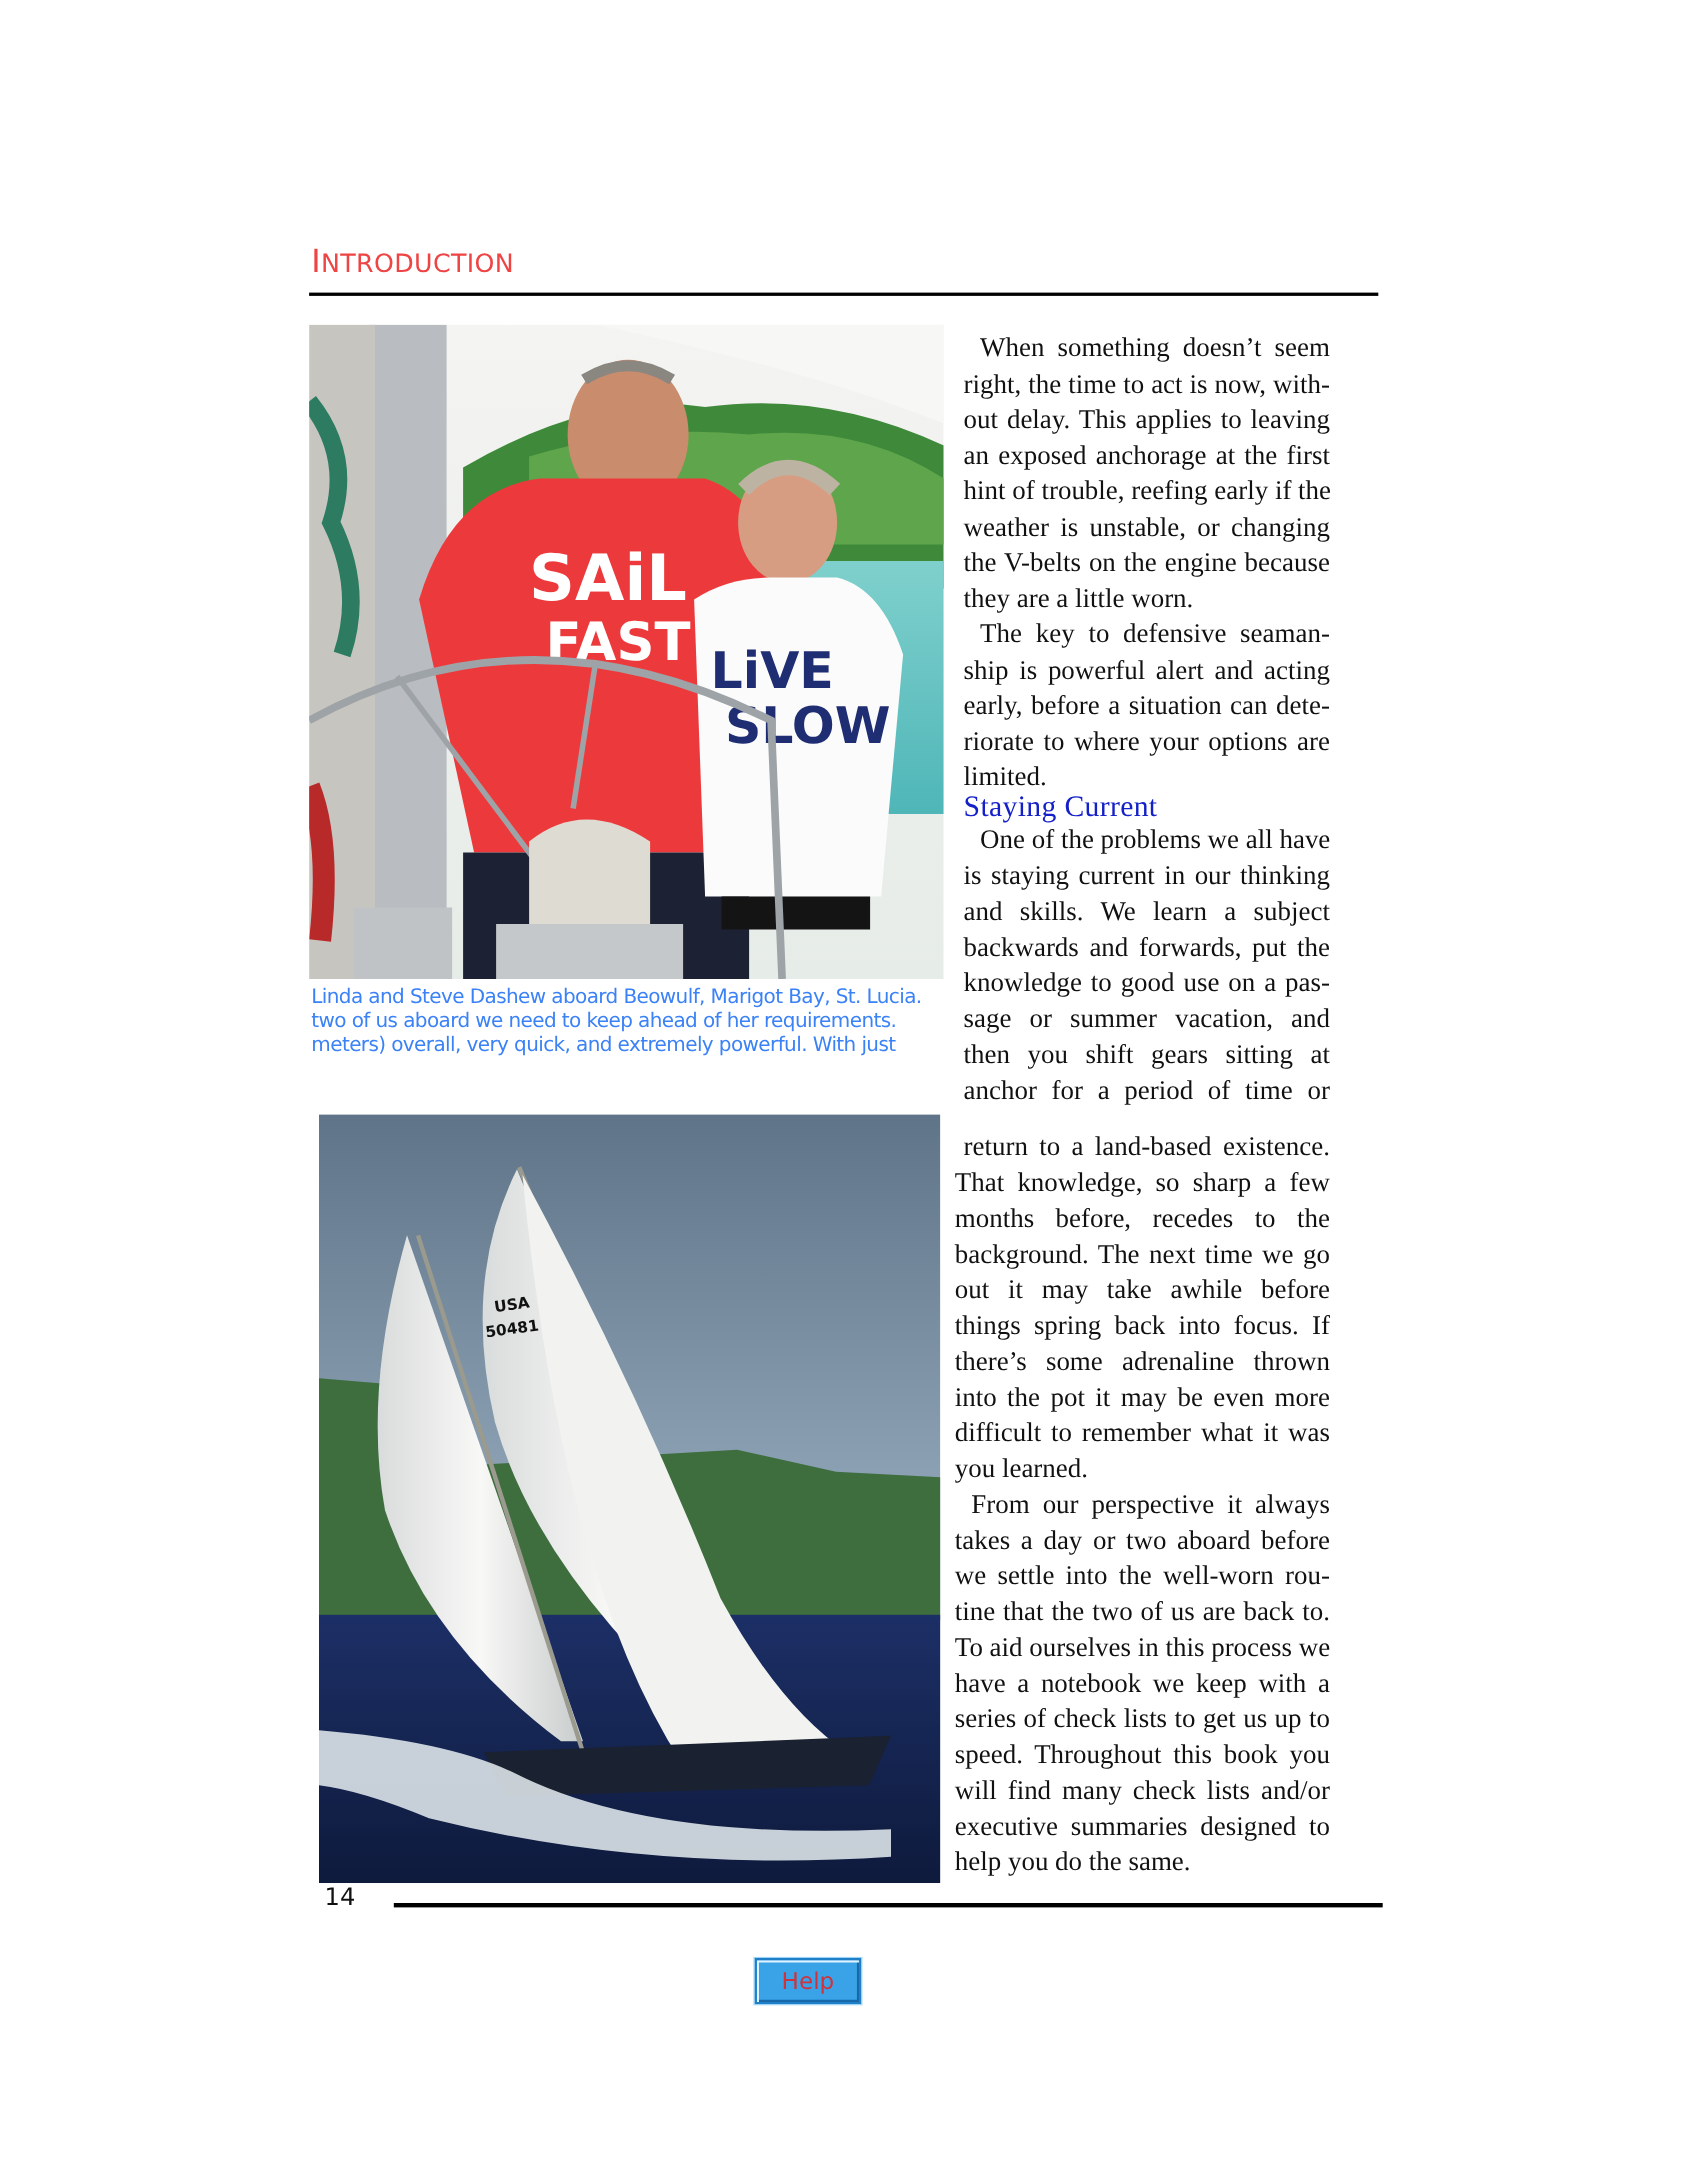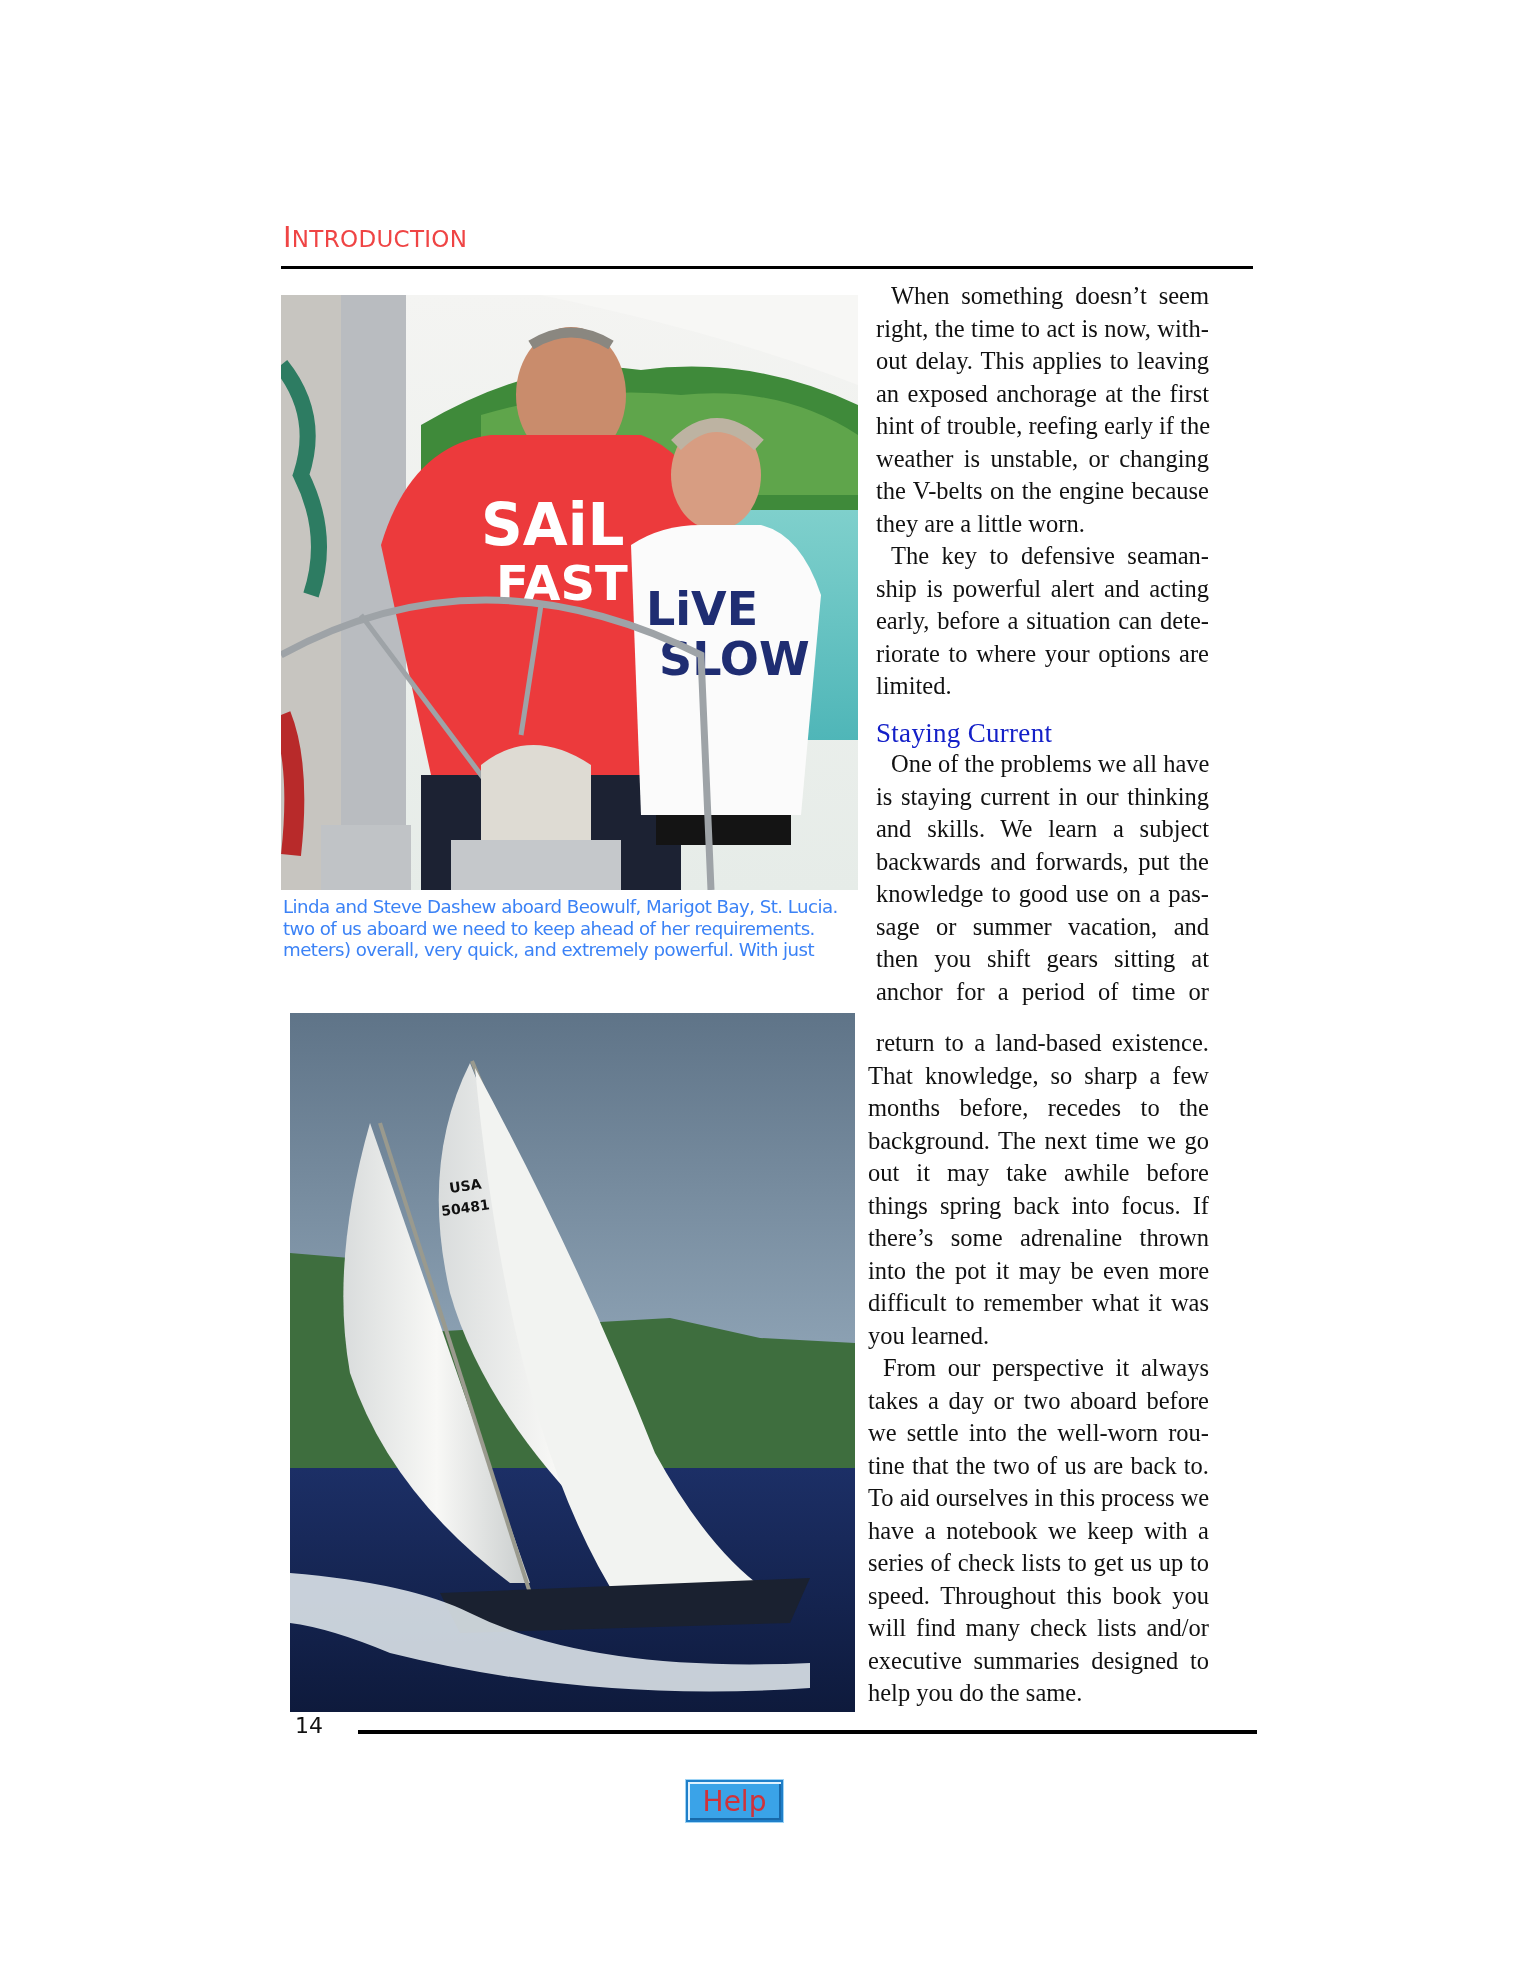--- a/index.html
+++ b/index.html
@@ -30,21 +30,21 @@
     }
     .caption div { height: 21.5px; }
 
     .body-col {
       position: absolute; font-family: "Liberation Serif", serif;
       font-size: 24.5px; color: #111; line-height: 32.5px;
     }
     .body-col .line { white-space: nowrap; text-align: justify; text-align-last: justify; height: 32.5px; }
     .body-col .line.last { text-align-last: left; }
     .body-col .line.indent { padding-left: 15px; }
-    #col-upper { left: 876px; top: 280px; width: 333px; }
+    #col-upper { left: 876px; top: 301px; width: 333px; }
     #col-lower { left: 868px; top: 1027px; width: 341px; }
 
     .subhead {
       position: absolute; left: 876px; top: 718px;
       font-family: "Liberation Serif", serif; font-size: 27px; color: #1420c8;
       letter-spacing: 0.3px;
     }
     #col-mid { left: 876px; top: 748px; width: 333px; }
 
     .page-num {
@@ -53,21 +53,21 @@
     }
     .foot-rule {
       position: absolute; left: 358px; top: 1730px; width: 899px; height: 4px; background: #000;
     }
 
     .help-btn {
       position: absolute; left: 686px; top: 1780px; width: 97px; height: 42px;
       box-sizing: border-box; background: #3aa3e8;
       border: 2px solid #1f7fc9; outline: 1px solid #9fd4f5;
       box-shadow: inset 2px 2px 0 #dff2ff, inset -2px -2px 0 #1769aa;
-      font-family: "DejaVu Sans", sans-serif; font-size: 28px; color: #d0323a;
+      font-family: "DejaVu Sans", sans-serif; font-size: 21px; color: #d0323a;
       display: flex; align-items: center; justify-content: center; cursor: pointer;
     }
   </style>
 </head>
 <body>
 
 <div class="running-head"><span class="big">I</span><span>NTRODUCTION</span></div>
 <div class="head-rule"></div>
 
 <div class="photo" id="photo-couple">

